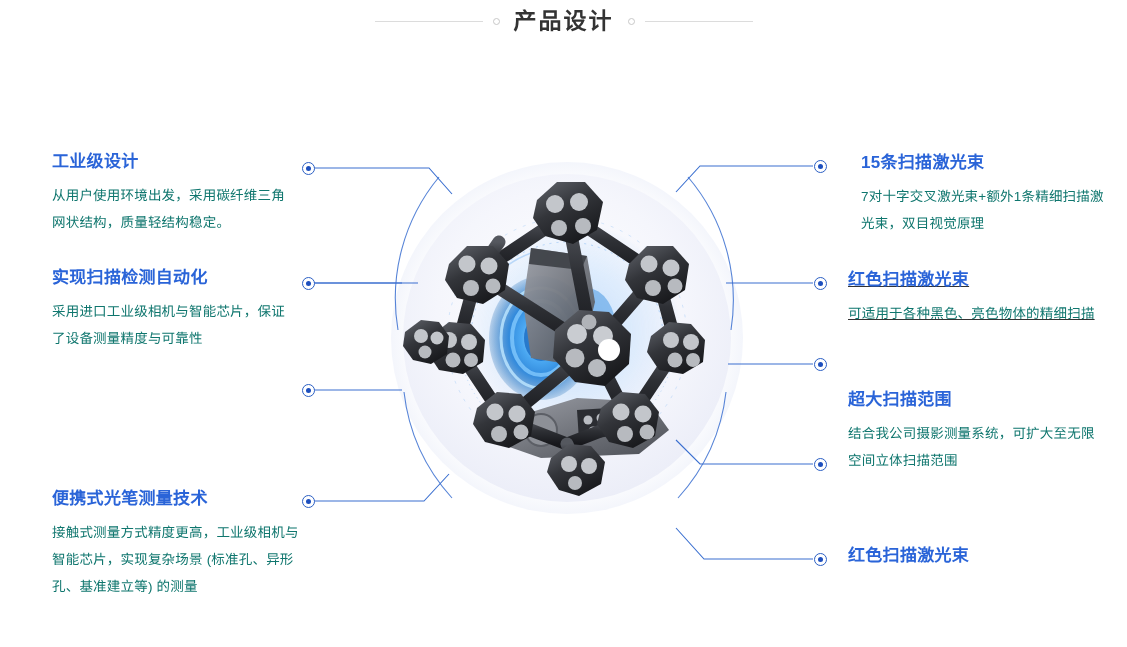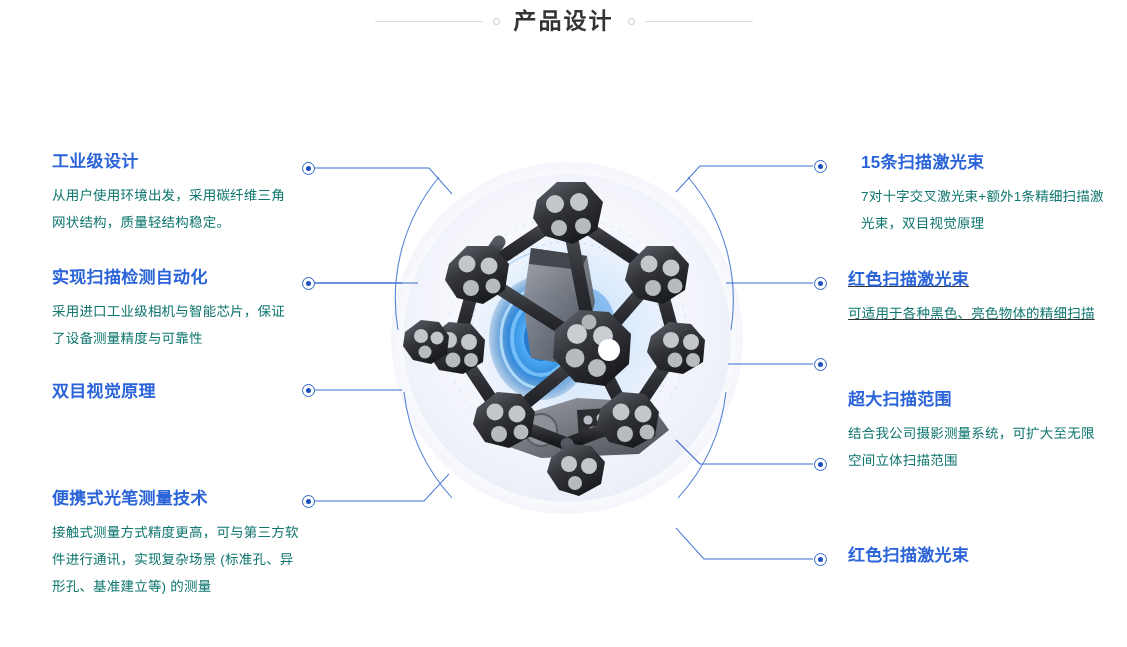--- a/index.html
+++ b/index.html
@@ -362,26 +362,25 @@
     <h3>工业级设计</h3>
     <p>从用户使用环境出发，采用碳纤维三角网状结构，质量轻结构稳定。</p>
   </div>
 
   <div class="feat feat-left" style="left:52px; top:268px; width:245px;">
     <h3>实现扫描检测自动化</h3>
     <p>采用进口工业级相机与智能芯片，保证了设备测量精度与可靠性</p>
   </div>
 
   <div class="feat feat-left" style="left:52px; top:382px; width:245px;">
-    <h3>双目视觉原理</h3>
   </div>
 
   <div class="feat feat-left" style="left:52px; top:489px; width:252px;">
     <h3>便携式光笔测量技术</h3>
-    <p>接触式测量方式精度更高，可与第三方软件进行通讯，实现复杂场景 (标准孔、异形孔、基准建立等) 的测量</p>
+    <p>接触式测量方式精度更高，工业级相机与智能芯片，实现复杂场景 (标准孔、异形孔、基准建立等) 的测量</p>
   </div>
 
   <div class="feat feat-right" style="left:848px; top:153px; width:248px;margin-left:13px;">
     <h3>15条扫描激光束</h3>
     <p>7对十字交叉激光束+额外1条精细扫描激光束，双目视觉原理</p>
   </div>
 
   <div class="feat feat-right" style="left:848px; top:270px; width:255px;text-decoration:underline;">
     <h3>红色扫描激光束</h3>
     <p>可适用于各种黑色、亮色物体的精细扫描</p>

